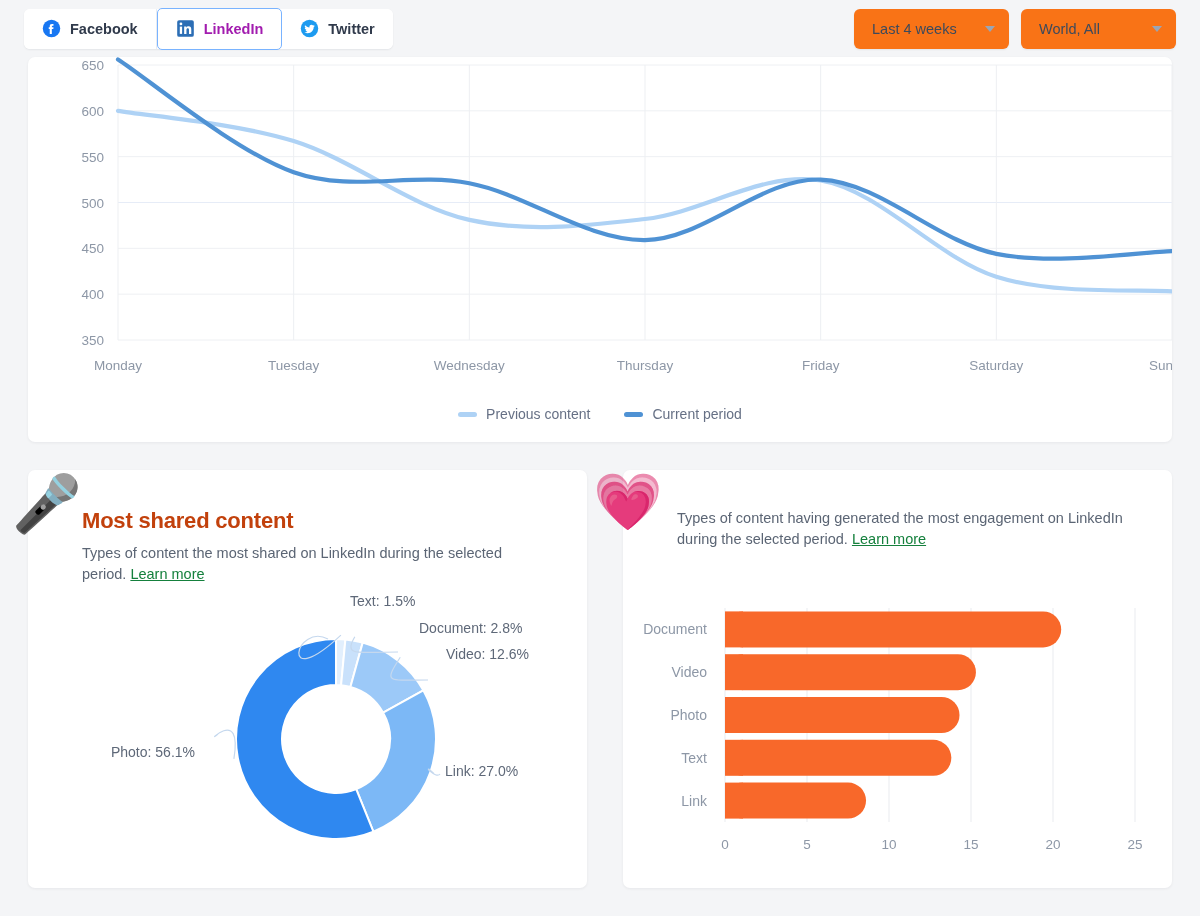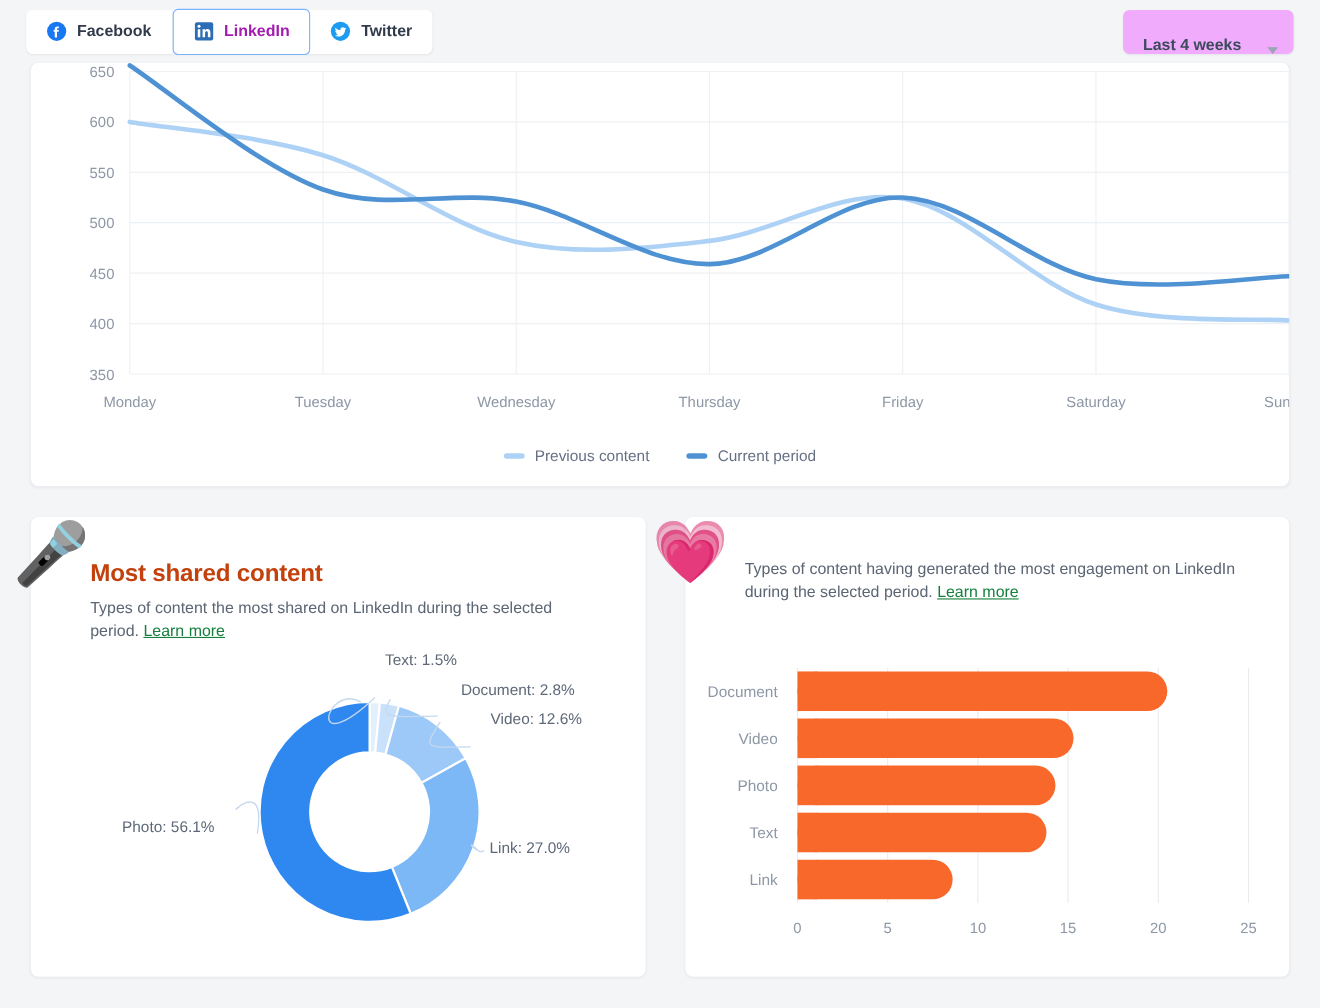--- a/index.html
+++ b/index.html
@@ -44,25 +44,25 @@
     border: 1px solid #79b3ff;
     border-radius: 5px;
     margin: -1px 0;
     z-index: 3;
   }
   .ic { width: 19px; height: 19px; flex: none; display: block; }
 
   .selectors { display: flex; gap: 12px; }
   .sel {
     height: 40px; min-width: 155px;
-    background: #f0abfc; border-radius: 6px;
+    background: #f97316; border-radius: 6px;
     box-shadow: 0 1px 2px rgba(16,24,40,.07);
-    display: flex; align-items: flex-end; justify-content: space-between;
+    display: flex; align-items: center; justify-content: space-between;
     padding: 0 14px 0 18px;
-    font-size: 14.5px; color: #3d4a5c; font-weight: 700;
+    font-size: 14.5px; color: #3d4a5c; font-weight: 400;
     cursor: pointer;
   }
   .sel .caret {
     width: 0; height: 0; margin-left: 16px;
     border-left: 5px solid transparent;
     border-right: 5px solid transparent;
     border-top: 6px solid #9aa5b5;
   }
 
   
@@ -140,20 +140,24 @@
         <circle cx="12" cy="12" r="11" fill="#1D9BF0"></circle>
         <path d="M18.6 8.4c-.5.2-1 .4-1.5.5.5-.3.9-.8 1.1-1.4-.5.3-1.1.5-1.7.7-.5-.5-1.2-.8-1.9-.8-1.5 0-2.7 1.2-2.7 2.7 0 .2 0 .4.1.6-2.2-.1-4.2-1.2-5.6-2.8-.2.4-.4.9-.4 1.4 0 .9.5 1.7 1.2 2.2-.4 0-.9-.1-1.2-.3 0 1.3.9 2.4 2.2 2.6-.2.1-.5.1-.7.1-.2 0-.3 0-.5-.1.3 1.1 1.3 1.9 2.5 1.9-.9.7-2.1 1.1-3.3 1.1h-.6c1.2.8 2.6 1.2 4.1 1.2 4.9 0 7.6-4.1 7.6-7.6v-.3c.5-.4 1-.9 1.3-1.4z" fill="#fff"></path>
       </svg>
       <span>Twitter</span>
     </div>
   </div>
 
   <div class="selectors">
     <div class="sel">
       <span>Last 4 weeks</span>
+      <span class="caret"></span>
+    </div>
+    <div class="sel">
+      <span>World, All</span>
       <span class="caret"></span>
     </div>
   </div>
 </div>
 
 <div class="linecard">
   <svg class="linesvg" id="line-chart-svg" width="1144" height="340">
       <line x1="90" y1="283" x2="1144" y2="283" stroke="#eef0f3" stroke-width="1"></line>
       <text x="76" y="288" text-anchor="end" font-family="&quot;Liberation Sans&quot;, sans-serif" font-size="13.5" fill="#8d97a6">350</text>
       <line x1="90" y1="237.16666666666669" x2="1144" y2="237.16666666666669" stroke="#eef0f3" stroke-width="1"></line>

